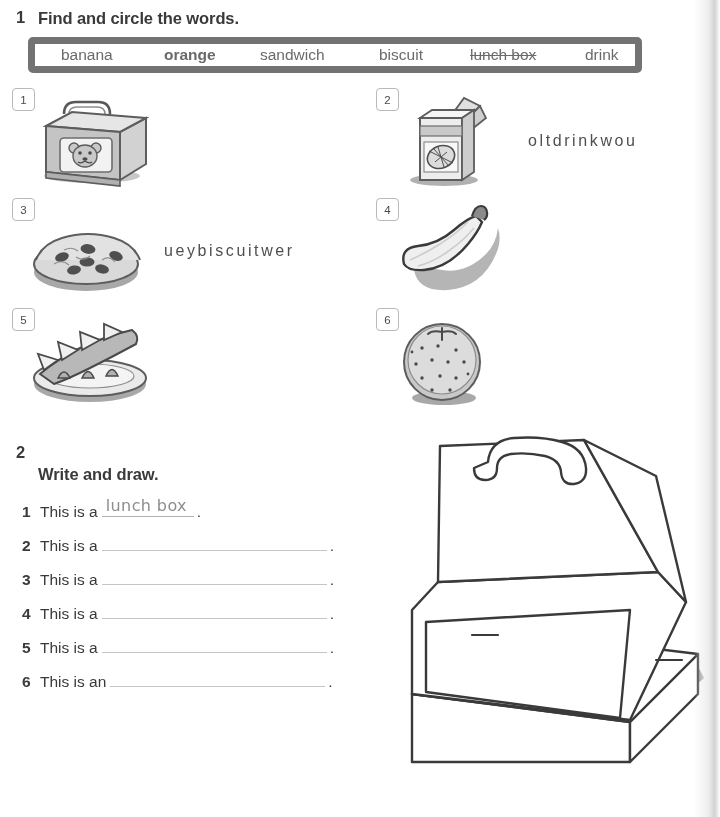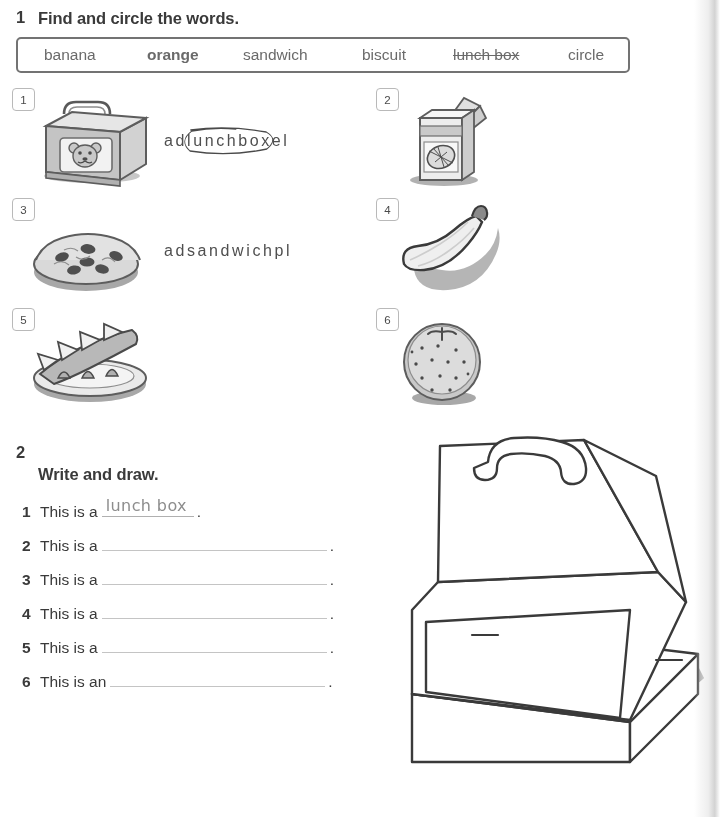--- a/index.html
+++ b/index.html
@@ -42,25 +42,25 @@
     font-weight: bold;
   }
   .ex-head .txt { line-height: 21px; }
 
   #head1 { left: 16px; top: 8px; }
   #head2 { left: 16px; top: 443px; width: 390px; }
 
   
   .wordbank {
     position: absolute;
-    left: 16px;
+    left: 28px;
     top: 37px;
     width: 614px;
     height: 36px;
-    border: 2px solid #737373;
+    border: 7px solid #737373;
     border-radius: 5px;
     box-sizing: border-box;
     display: flex;
     align-items: center;
     text-align: right;
   }
   .wordbank .w {
     font-size: 15.5px;
     color: #6a6a6a;
     position: absolute;
@@ -171,21 +171,21 @@
   <span class="num">1</span>
   <span class="txt">Find and circle the words.</span>
 </div>
 
 <div class="wordbank">
   <span class="w" style="left:26px;">banana</span>
   <span class="w" style="left:129px;font-weight:bold;">orange</span>
   <span class="w" style="left:225px;">sandwich</span>
   <span class="w" style="left:344px;">biscuit</span>
   <span class="w struck" style="left:435px;">lunch box</span>
-  <span class="w" style="left:550px;">circle</span>
+  <span class="w" style="left:550px;">drink</span>
 </div>
 
 <div class="item" style="left:6px; top:86px;">
   <div class="badge">1</div>
   <div class="pic">
     <svg viewBox="0 0 132 96" width="132" height="96">
       <ellipse cx="68" cy="84" rx="48" ry="7" fill="#b4b4b4" opacity="0.75"></ellipse>
       <path d="M40 22 q0 -12 12 -12 h22 q12 0 12 12" fill="none" stroke="#595959" stroke-width="2.6"></path>
       <path d="M45 22 q0 -7 8 -7 h20 q8 0 8 7" fill="none" stroke="#8d8d8d" stroke-width="1.6"></path>
       <path d="M22 34 L22 80 L96 88 L122 72 L122 26 L96 40 Z" fill="#d2d2d2" stroke="#5d5d5d" stroke-width="2"></path>
@@ -199,47 +199,41 @@
       </g>
       <g fill="#4a4a4a">
         <circle cx="56" cy="61" r="1.8"></circle>
         <circle cx="66" cy="61" r="1.8"></circle>
         <ellipse cx="61" cy="67" rx="2.6" ry="1.8"></ellipse>
       </g>
       <path d="M61 69 q-4 3 -7 1 M61 69 q4 3 7 1" fill="none" stroke="#4a4a4a" stroke-width="1.2"></path>
       <path d="M22 80 L22 86 L96 94 L96 88 Z" fill="#b0b0b0" stroke="#5d5d5d" stroke-width="1.6"></path>
     </svg>
   </div>
-  <div class="scramble">
-    <span>ad</span>
-      <span class="circled"><span>lunchbox</span><svg class="ringbox" viewBox="0 0 160 30" preserveAspectRatio="none">
-          <path d="M20 4 Q78 -1 140 6 Q160 13 141 23 Q80 31 19 25 Q1 15 22 5 Q55 1 92 3" fill="none" stroke="#4a4a4a" stroke-width="1.3" stroke-linecap="round"></path>
-        </svg></span>
-      <span>el</span>
-  </div>
 </div>
 
 <div class="item" style="left:370px; top:86px;">
   <div class="badge">2</div>
   <div class="pic">
     <svg viewBox="0 0 132 96" width="132" height="96">
       <ellipse cx="56" cy="88" rx="34" ry="6" fill="#9e9e9e" opacity="0.8"></ellipse>
       <path d="M60 28 L76 6 L92 14 L72 34 Z" fill="#e0e0e0" stroke="#5d5d5d" stroke-width="1.8"></path>
       <path d="M72 34 L92 14 L98 26 L78 42 Z" fill="#cfcfcf" stroke="#5d5d5d" stroke-width="1.8"></path>
       <rect x="32" y="26" width="42" height="62" fill="#ededed" stroke="#5d5d5d" stroke-width="2"></rect>
       <path d="M32 26 L44 18 L86 18 L74 26 Z" fill="#f6f6f6" stroke="#5d5d5d" stroke-width="1.8"></path>
       <path d="M74 26 L86 18 L86 80 L74 88 Z" fill="#cdcdcd" stroke="#5d5d5d" stroke-width="1.8"></path>
       <rect x="32" y="34" width="42" height="10" fill="#c9c9c9" stroke="#6d6d6d" stroke-width="1.2"></rect>
       <rect x="36" y="50" width="34" height="30" fill="#f8f8f8" stroke="#8d8d8d" stroke-width="1.2"></rect>
       <ellipse cx="53" cy="65" rx="14" ry="11" transform="rotate(-22 53 65)" fill="#dcdcdc" stroke="#4f4f4f" stroke-width="1.6"></ellipse>
       <g stroke="#4f4f4f" stroke-width="1" fill="none">
         <path d="M41 59 L65 71 M50 55 L56 75 M45 56 L61 74 M47 70 L59 60"></path>
       </g>
     </svg>
   </div>
+  <div class="scramble">oltdrinkwou</div>
 </div>
 
 <div class="item" style="left:6px; top:196px;">
   <div class="badge">3</div>
   <div class="pic">
     <svg viewBox="0 0 132 96" width="132" height="96">
       <ellipse cx="62" cy="70" rx="52" ry="19" fill="#a8a8a8"></ellipse>
       <ellipse cx="62" cy="62" rx="52" ry="20" fill="#d9d9d9" stroke="#5d5d5d" stroke-width="2"></ellipse>
       <path d="M12 58 q6 -16 26 -22 q26 -8 52 0 q20 6 26 22" fill="#e2e2e2" stroke="#5d5d5d" stroke-width="2"></path>
       <g fill="#4f4f4f">
@@ -251,21 +245,21 @@
         <ellipse cx="63" cy="60" rx="7.5" ry="4.6"></ellipse>
       </g>
       <g stroke="#8d8d8d" stroke-width="1.1" fill="none">
         <path d="M30 62 q8 -5 15 1"></path>
         <path d="M52 55 q7 5 14 -1"></path>
         <path d="M78 58 q7 -5 13 2"></path>
         <path d="M40 48 q8 -4 14 1"></path>
       </g>
     </svg>
   </div>
-  <div class="scramble">adsandwichpl</div>
+  <div class="scramble">ueybiscuitwer</div>
 </div>
 
 <div class="item" style="left:370px; top:196px;">
   <div class="badge">4</div>
   <div class="pic">
     <svg viewBox="0 0 132 96" width="132" height="96">
       <path d="M26 68 q4 22 34 20 q34 -3 48 -36 q6 -14 2 -26 q-2 16 -12 26 q-20 20 -44 16 q-20 -4 -28 0 Z" fill="#a8a8a8" opacity="0.85"></path>
       <path d="M16 62 q-4 -16 14 -18 q20 -2 36 -16 q14 -12 22 -14 l6 6 q-4 10 -14 22 q-20 24 -44 26 q-16 1 -20 -6 Z" fill="#efefef" stroke="#3a3a3a" stroke-width="2.4"></path>
       <path d="M84 14 q3 -10 9 -10 q5 0 6 6 q1 5 -3 8" fill="#8a8a8a" stroke="#3a3a3a" stroke-width="2.2"></path>
       <g stroke="#cdcdcd" stroke-width="1.6" fill="none">

